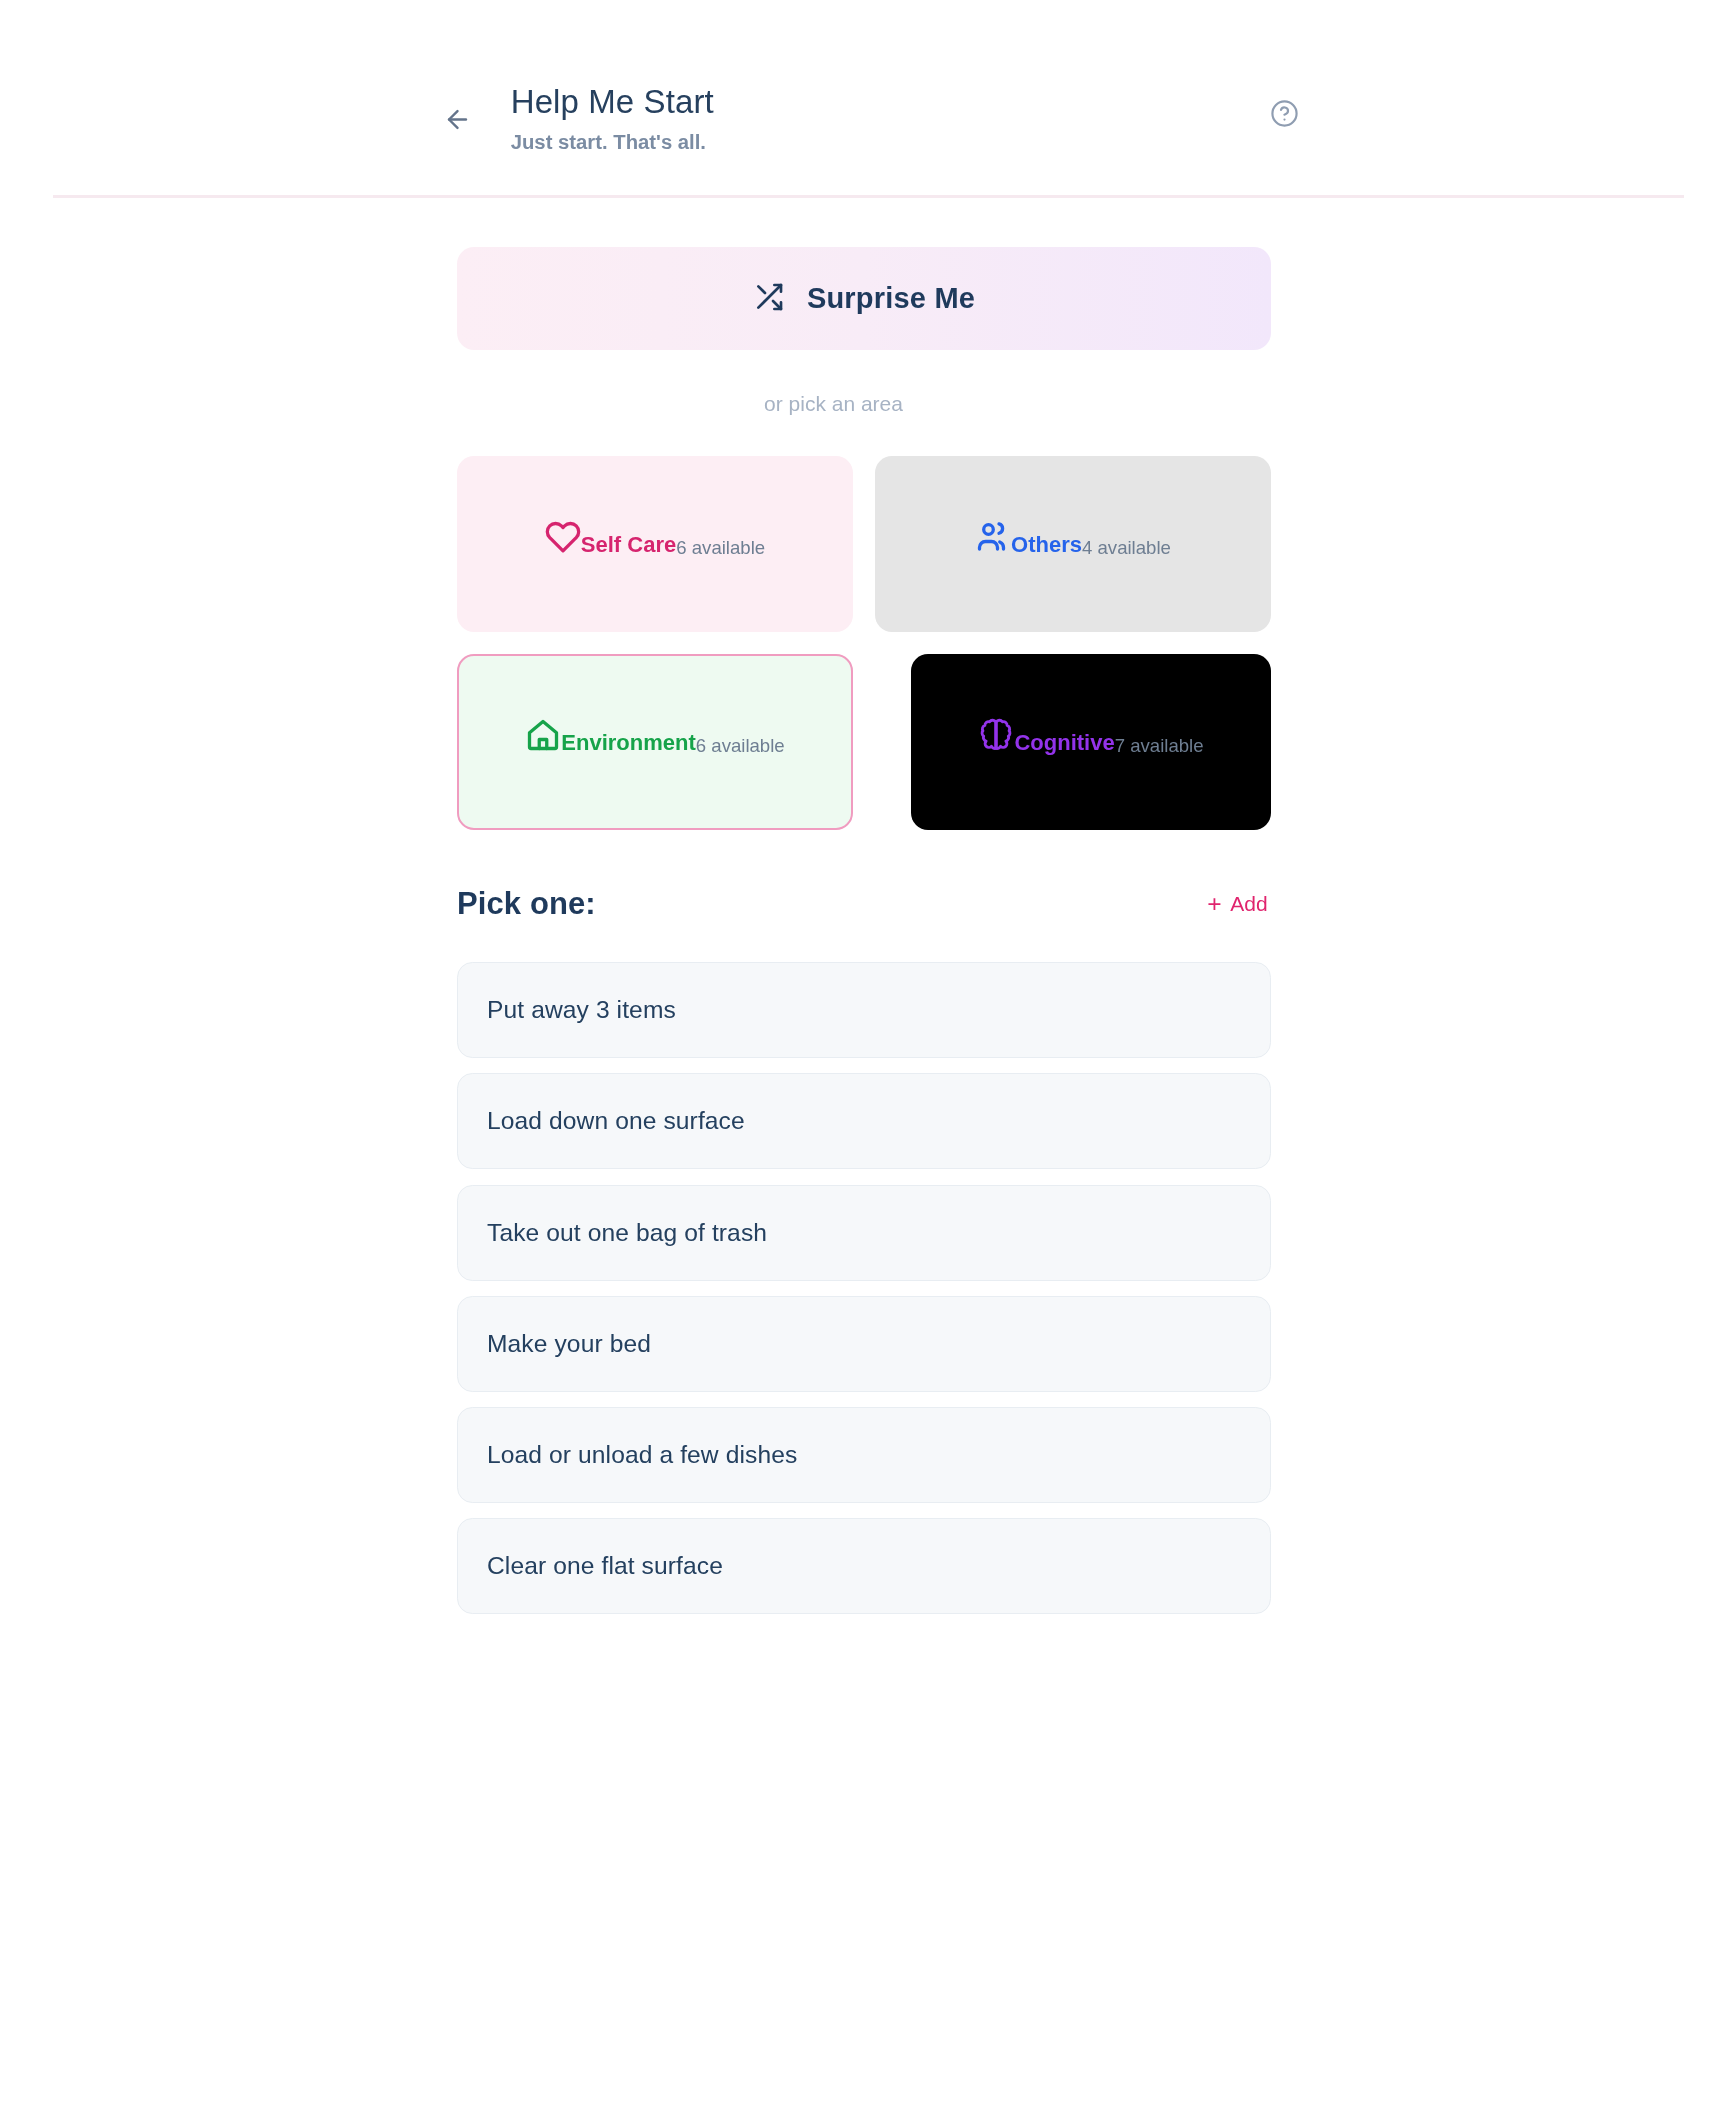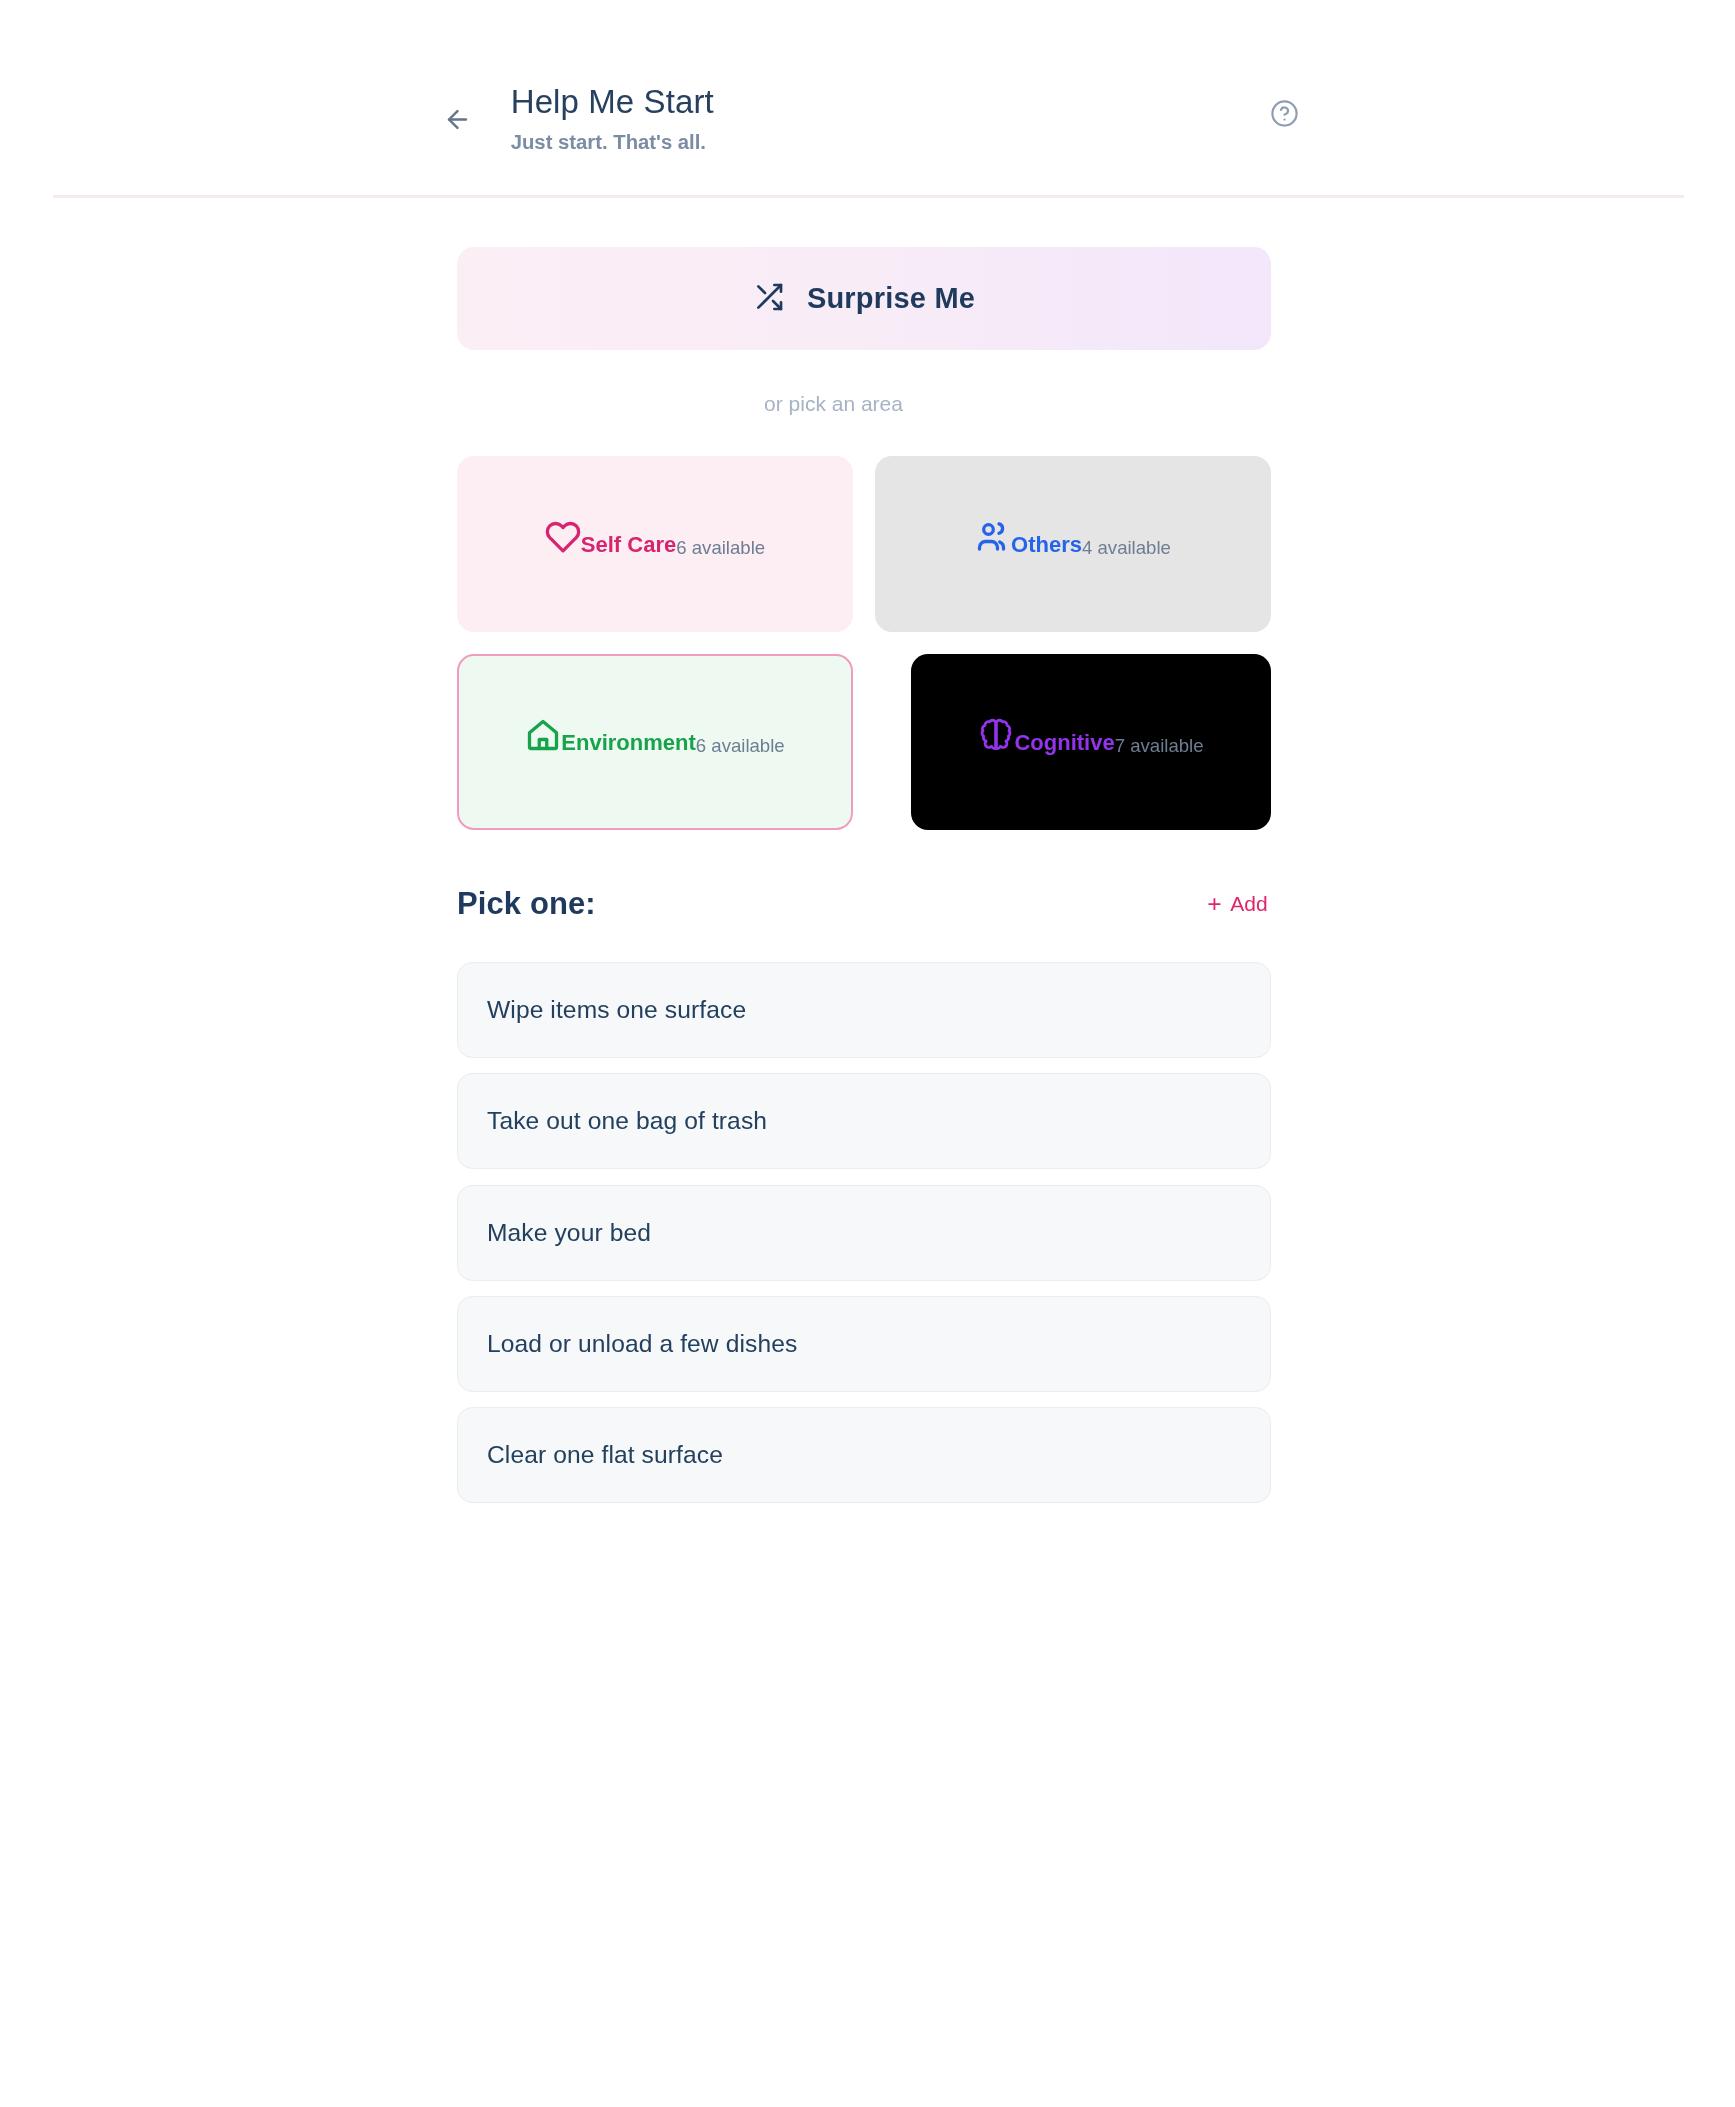--- a/index.html
+++ b/index.html
@@ -304,21 +304,24 @@
   <div class="pick-row">
     <div class="pick-title">Pick one:</div>
     <div class="add-btn">
       <span class="add-plus">+</span>
       <span>Add</span>
     </div>
   </div>
 
   <div class="task-list">
     <div class="task-item">
-      <span class="task-label">Wipe items one surface</span>
+      <span class="task-label">Put away 3 items</span>
+    </div>
+    <div class="task-item">
+      <span class="task-label">Load down one surface</span>
     </div>
     <div class="task-item">
       <span class="task-label">Take out one bag of trash</span>
     </div>
     <div class="task-item">
       <span class="task-label">Make your bed</span>
     </div>
     <div class="task-item">
       <span class="task-label">Load or unload a few dishes</span>
     </div>

